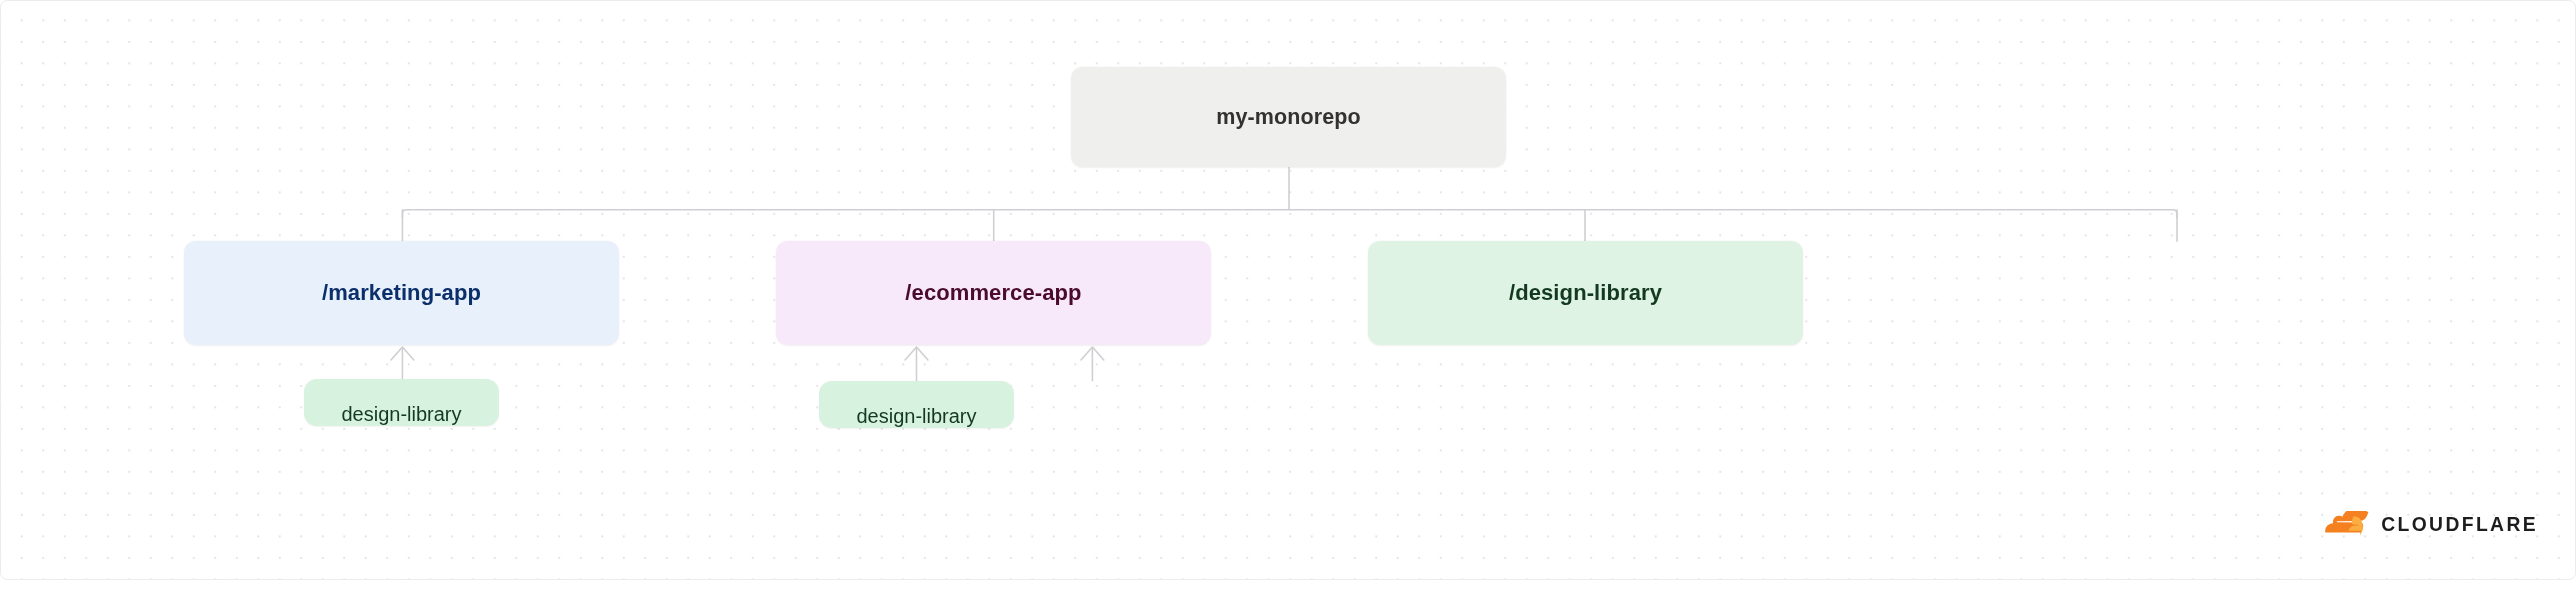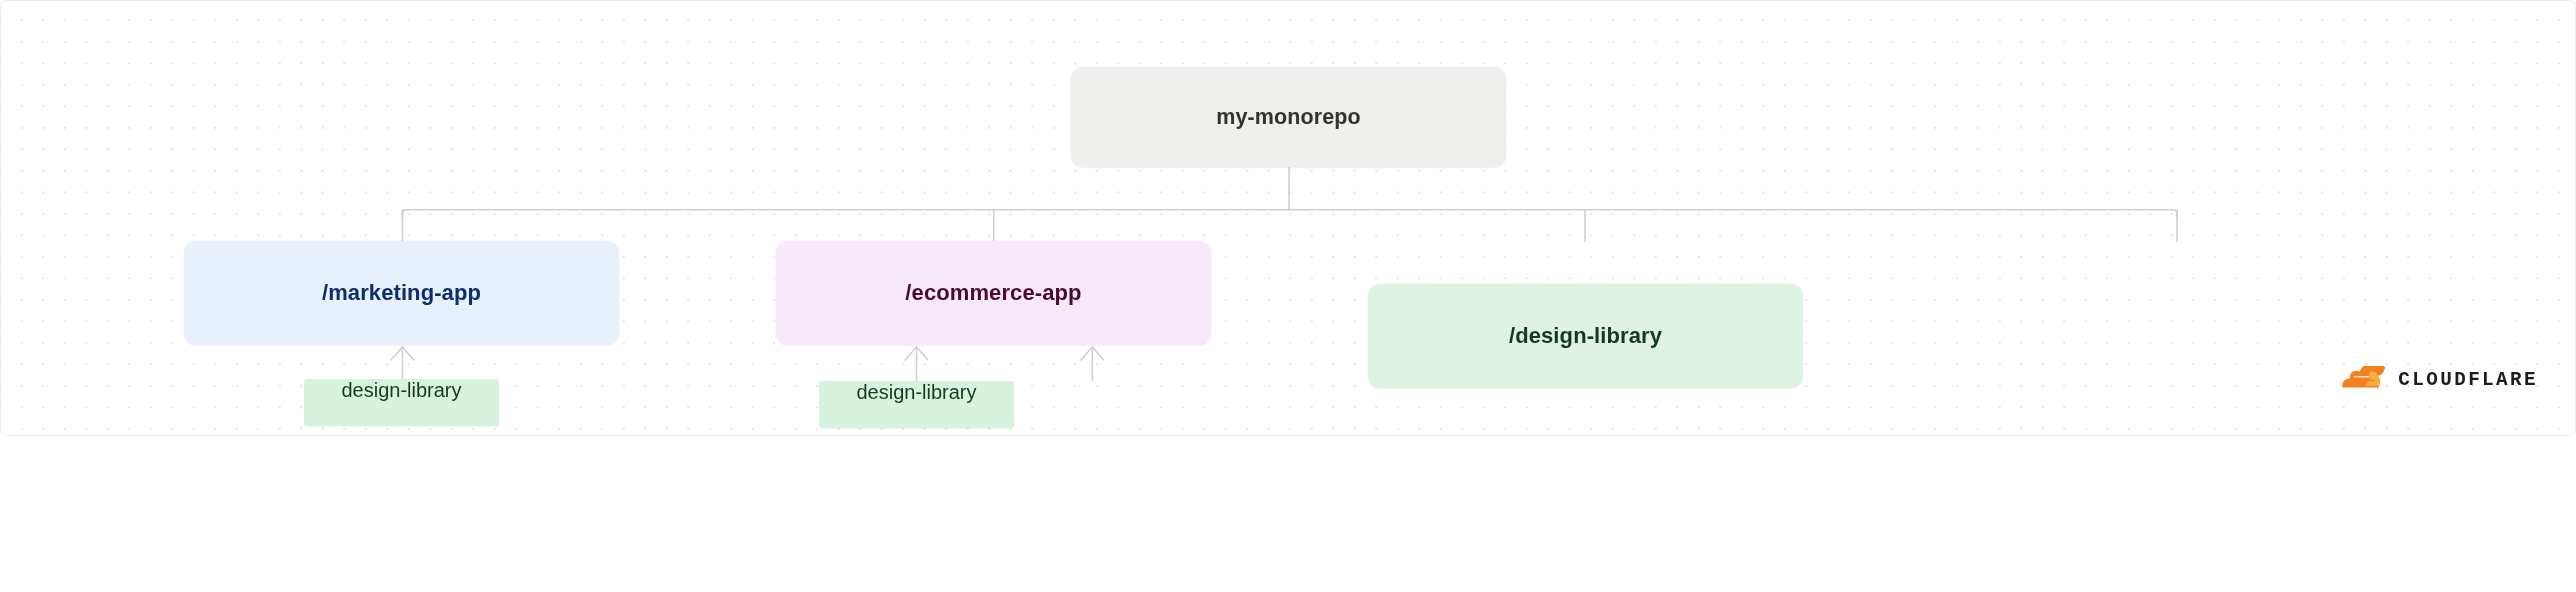--- a/index.html
+++ b/index.html
@@ -11,21 +11,21 @@
     width: 2576px;
     height: 592px;
     overflow: hidden;
     font-family: "Liberation Sans", sans-serif;
   }
 
   
   #canvas {
     position: relative;
     width: 2576px;
-    height: 436px;
+    height: 580px;
     box-sizing: border-box;
     background-color: #ffffff;
     background-image: radial-gradient(#e4e4e6 1.1px, transparent 1.2px);
     background-size: 21.5px 21.5px;
     background-position: 10px 8.6px;
     border: 0.7px solid #ececee;
     border-radius: 7.2px;
     overflow: hidden;
   }
 
@@ -57,39 +57,38 @@
   }
 
   .node-app {
     font-size: 22px;
   }
 
   
   .chip {
     position: absolute;
     box-sizing: border-box;
-    border-radius: 3px;
+    border-radius: 13px;
     display: flex;
-    align-items: flex-start;
+    align-items: flex-end;
     justify-content: center;
     font-size: 20px;
     font-weight: normal;
     white-space: nowrap;
     box-shadow: 0 0.7px 1.4px rgba(20,20,30,0.05);
   }
 
   
   #cf-logo {
     position: absolute;
     right: 37px;
     bottom: 42px;
     display: flex;
     align-items: center;
     gap: 6px;
-    font-family: Liberation Mono, monospace;
   }
   #cf-wordmark {
     font-size: 19.3px;
     font-weight: bold;
     letter-spacing: 2.4px;
     color: #1d1d1f;
     line-height: 1;
     padding-top: 1.4px;
   }
 </style>
@@ -126,21 +125,21 @@
   </div>
 
   <div class="node node-app" style="left:183px; top:240px; width:435px; height:104px; background:#e8f0fc; color:#0b2f6b;">
     <span>/marketing-app</span>
   </div>
 
   <div class="node node-app" style="left:775px; top:240px; width:435px; height:104px; background:#f8e9fa; color:#4a0b2c;">
     <span>/ecommerce-app</span>
   </div>
 
-  <div class="node node-app" style="left:1367px; top:240px; width:435px; height:104px; background:#dff3e4; color:#133a20;margin-top:43px;">
+  <div class="node node-app" style="left:1367px; top:240px; width:435px; height:104px; background:#dff3e4; color:#133a20;">
     <span>/design-library</span>
   </div>
 
 
   <div class="chip" style="left:303px; top:378px; width:195px; height:47px; background:#d8f2e0; color:#133a20;">
     <span>design-library</span>
   </div>
 
   <div class="chip" style="left:818px; top:380px; width:195px; height:47px; background:#d8f2e0; color:#133a20;">
     <span>design-library</span>

